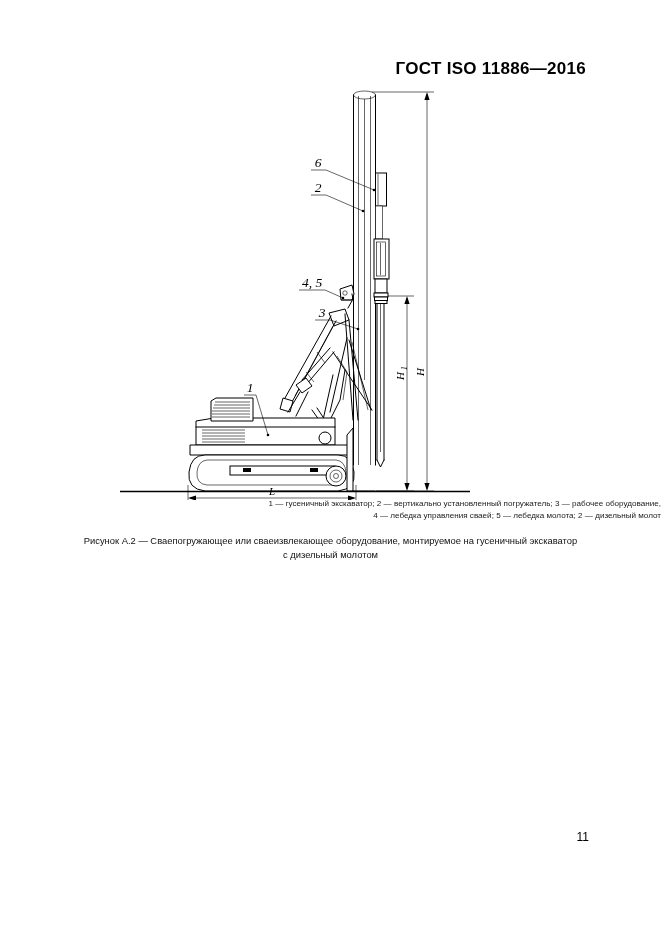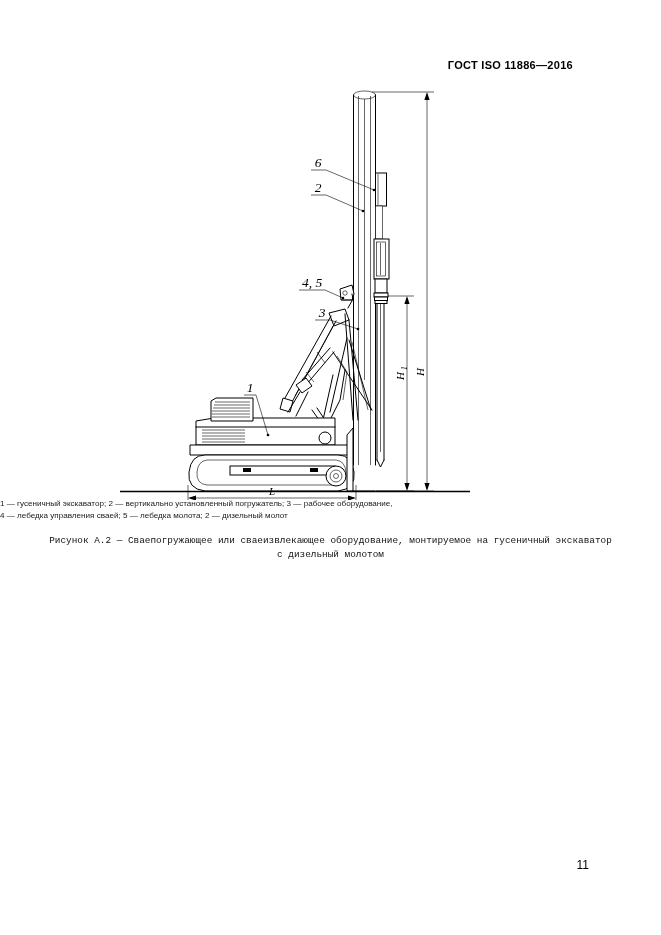--- a/index.html
+++ b/index.html
@@ -16,61 +16,61 @@
     overflow: hidden;
   }
   .page {
     position: absolute;
     inset: 0;
     background: #ffffff;
   }
   .doc-header {
     position: absolute;
     top: 59px;
-    right: 88px;
+    right: 75px;
     font-family: "Liberation Sans", sans-serif;
-    font-size: 11px;
+    font-size: 17px;
     font-weight: bold;
     letter-spacing: 0.3px;
     white-space: nowrap;
   }
   .page-number {
     position: absolute;
-    bottom: 63px;
+    bottom: 91px;
     right: 72px;
     font-size: 12px;
     font-family: "Liberation Sans", sans-serif;
   }
   .figure-area {
     position: absolute;
     left: 0;
     top: 80px;
     width: 661px;
     height: 420px;
   }
   .legend {
     position: absolute;
     left: 0;
     top: 498px;
     width: 661px;
-    text-align: left;
+    text-align: right;
     font-size: 8.1px;
     line-height: 11.6px;
     font-family: "Liberation Sans", sans-serif;
     color: #1a1a1a;
   }
   .caption {
     position: absolute;
     left: 0;
     top: 534px;
     width: 661px;
     text-align: center;
     font-size: 9.4px;
     line-height: 13.5px;
-    font-family: Liberation Mono, monospace;
+    font-family: Liberation Sans, sans-serif;
     color: #111111;
   }
   .caption .line2 {
     display: block;
   }
   svg {
     display: block;
   }
   .ln {
     fill: none;

